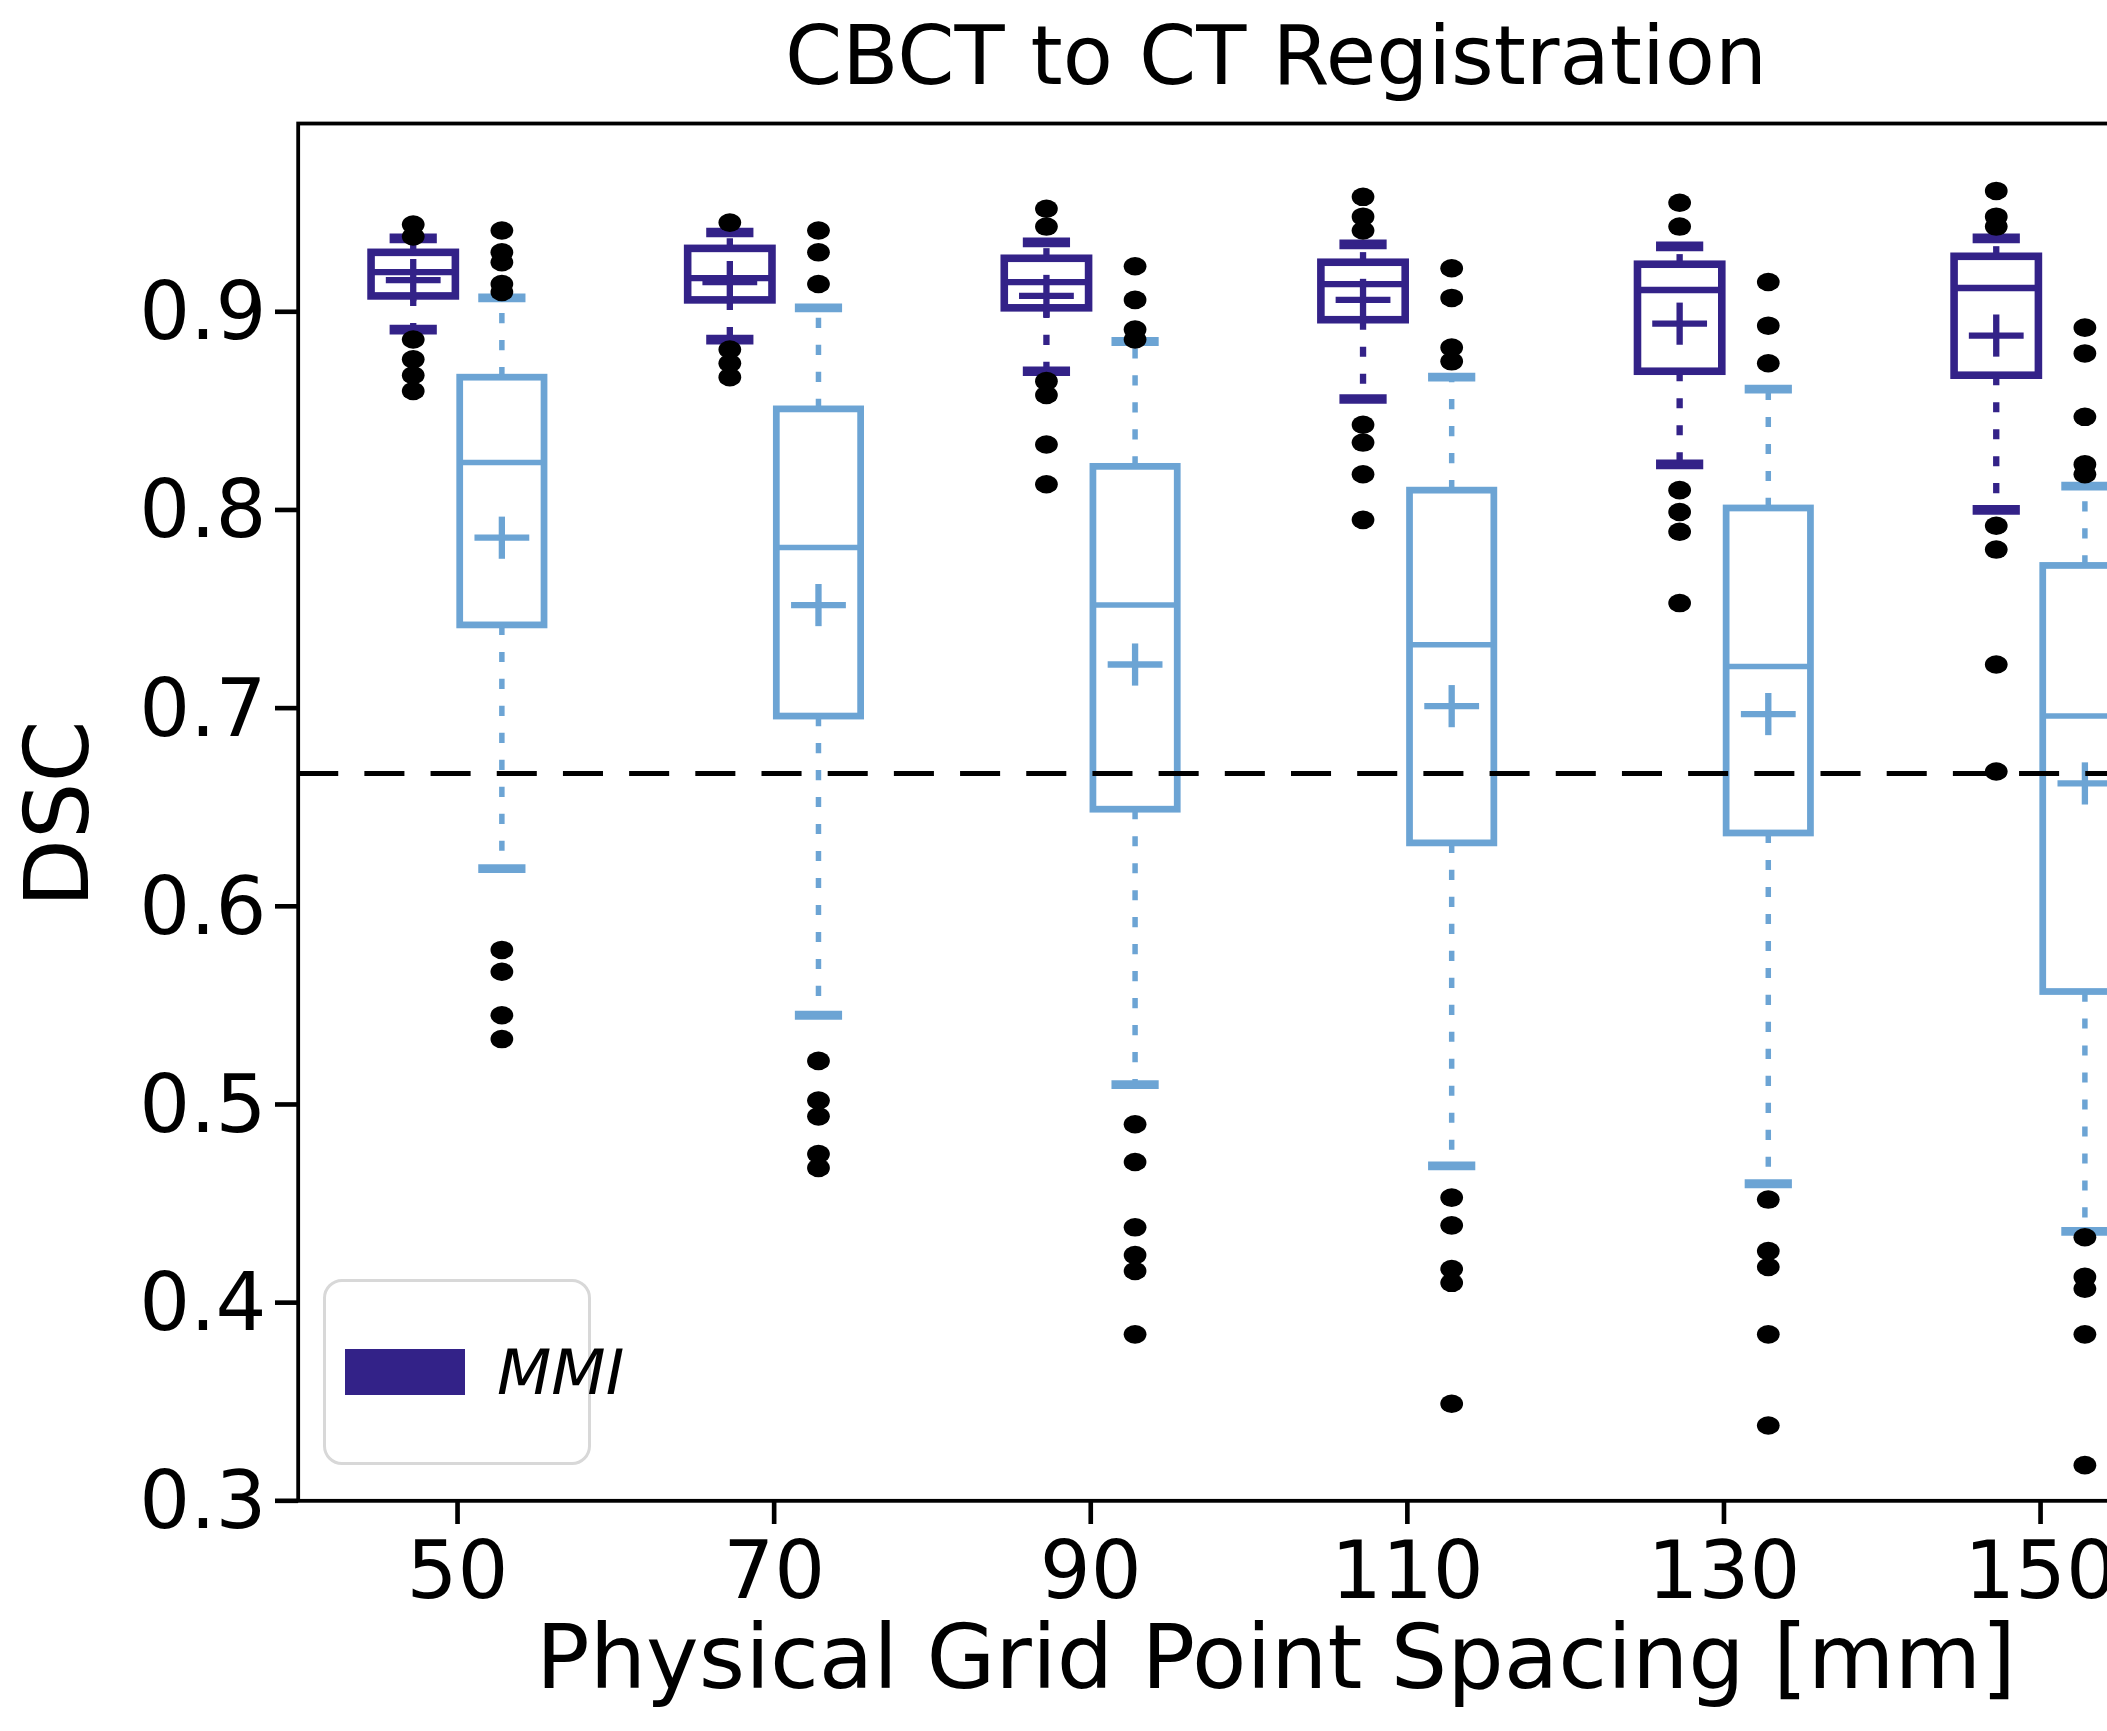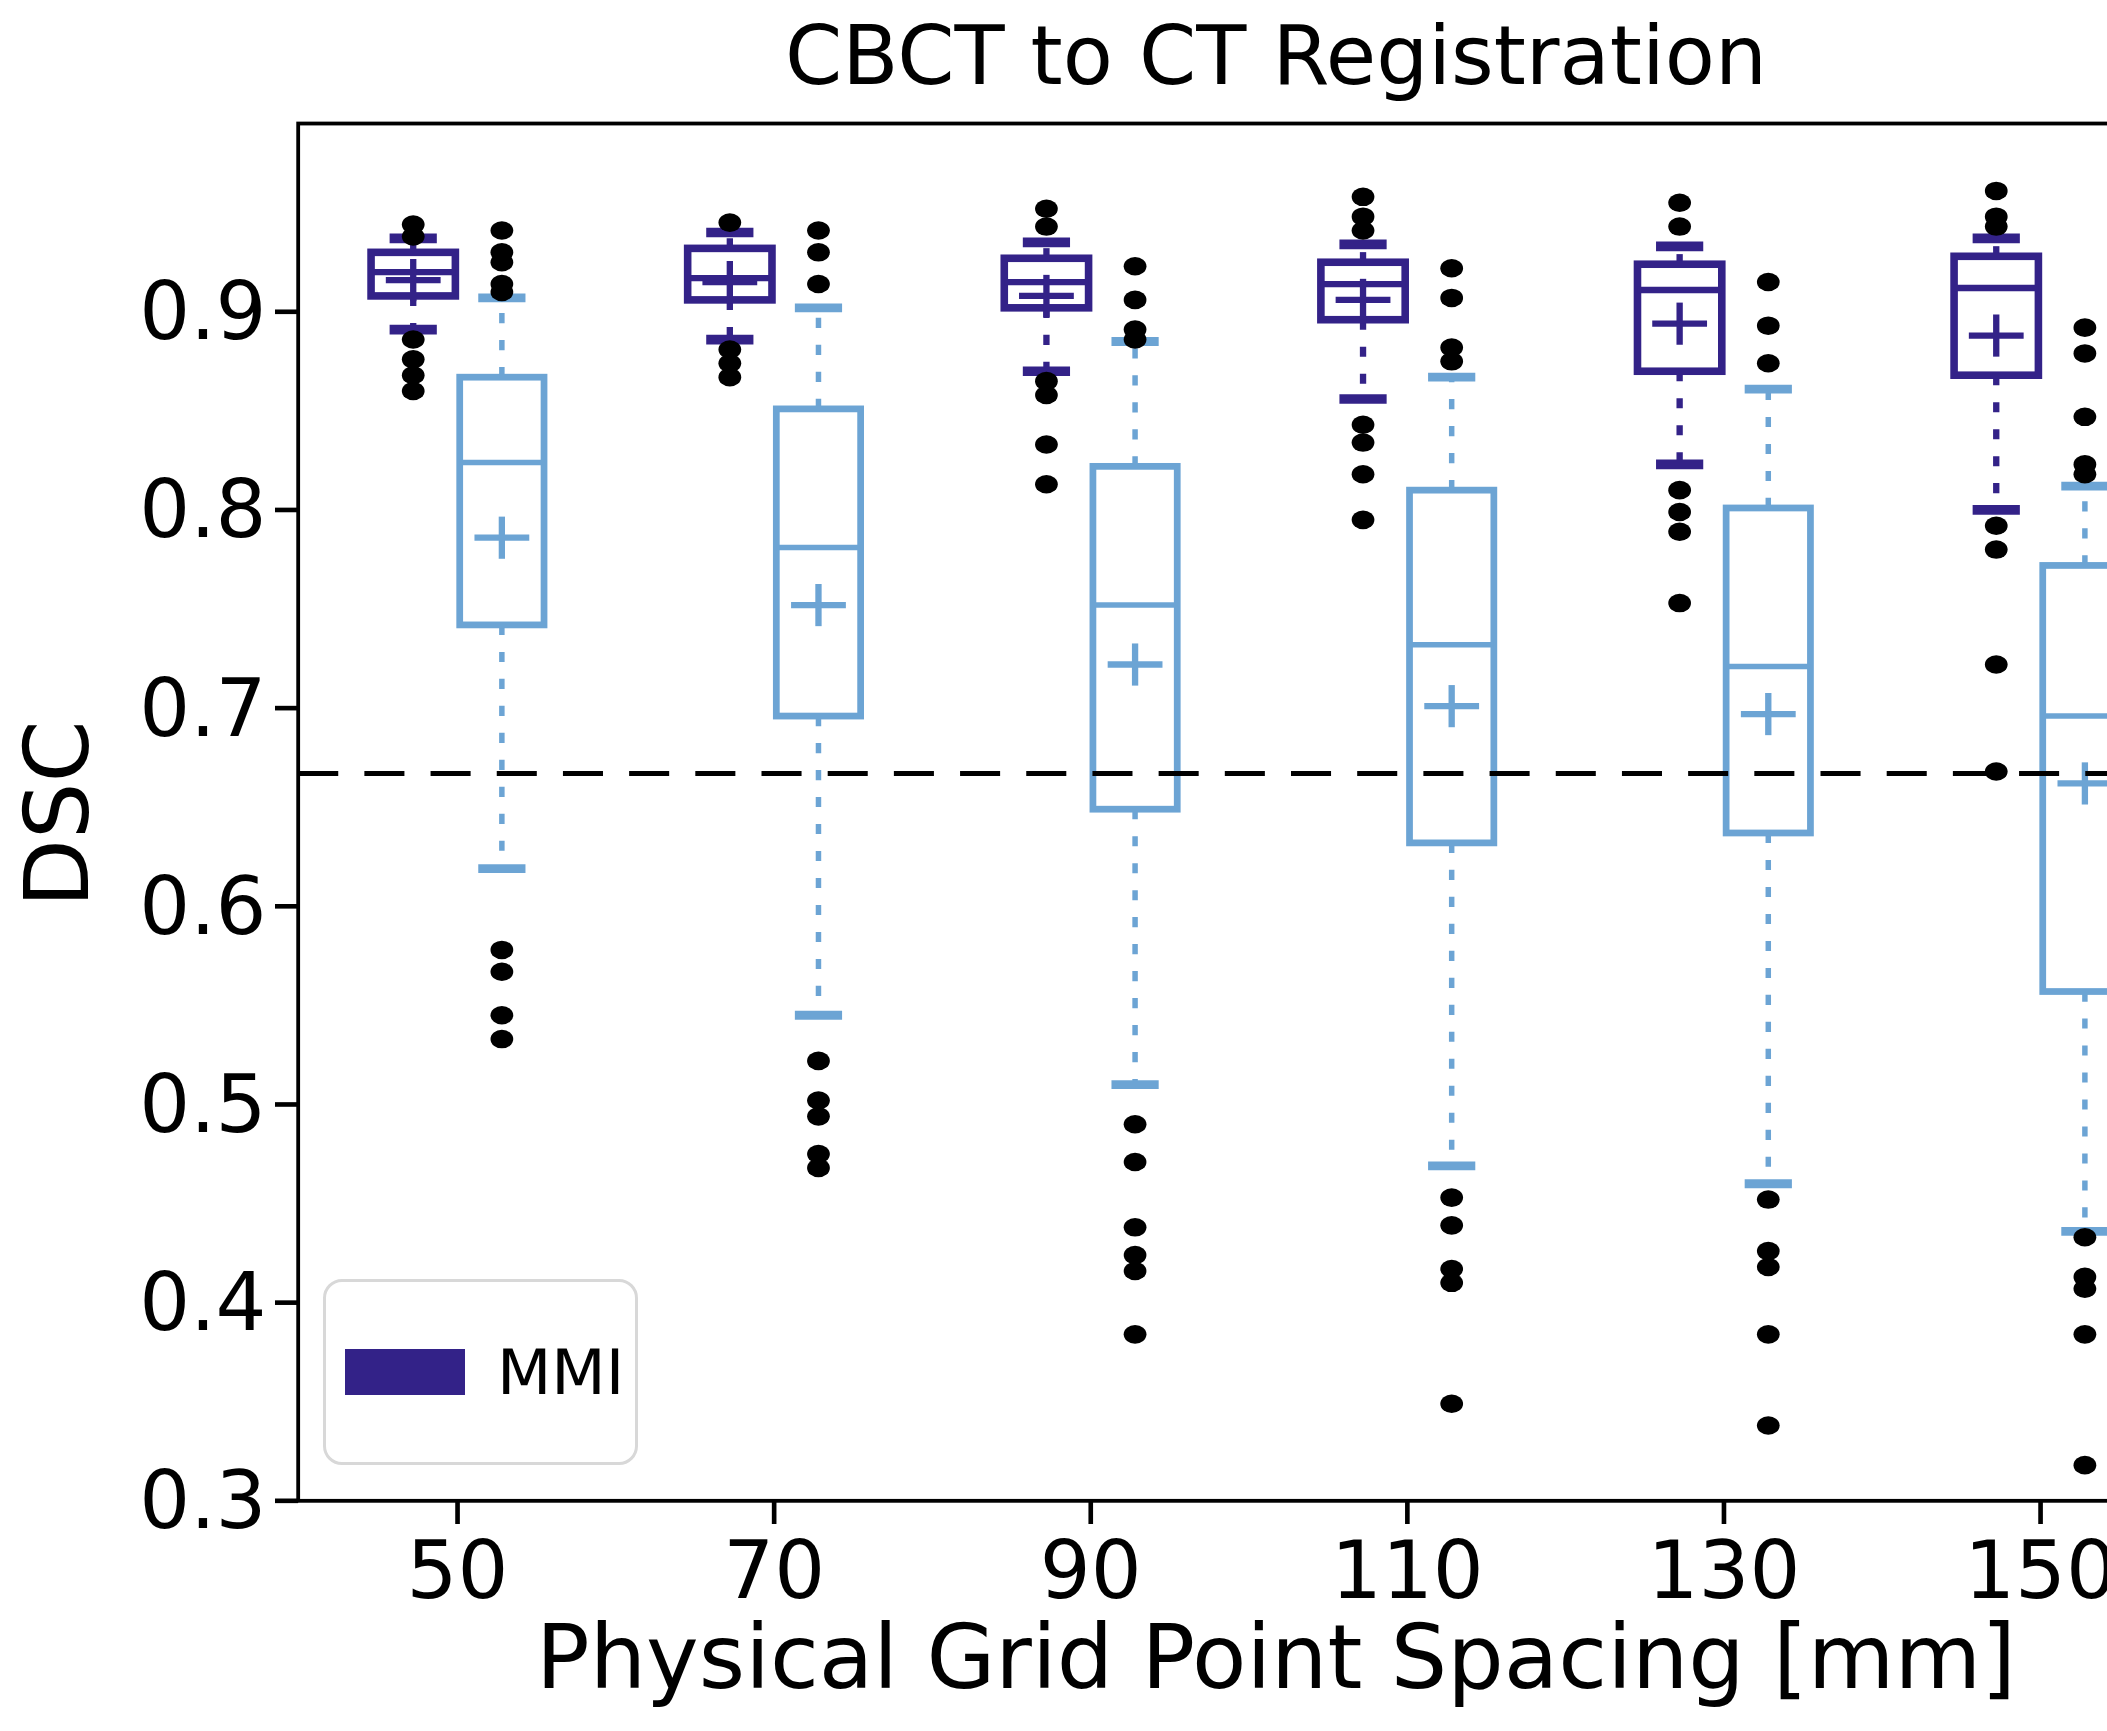--- a/index.html
+++ b/index.html
@@ -7,23 +7,23 @@
        font-family:"DejaVu Sans","Liberation Sans",sans-serif;}
   .fig{position:relative;width:2281px;height:1731px;background:#fff;}
   .fig svg{position:absolute;left:0;top:0;}
   .title{position:absolute;left:298px;top:7.6px;width:1956px;text-align:center;
          font-size:82px;color:#000;white-space:nowrap;}
   .xlabel{position:absolute;left:298px;top:1605px;width:1956px;text-align:center;
           font-size:89px;color:#000;white-space:nowrap;}
   .ylabel-wrap{position:absolute;left:4.2px;top:519px;width:105px;height:590px;
                display:flex;align-items:center;justify-content:center;}
   .ylabel-wrap span{transform:rotate(-90deg);font-size:89px;color:#000;white-space:nowrap;}
-  .legend{position:absolute;left:323px;top:1279px;width:315px;height:186px;
+  .legend{position:absolute;left:323px;top:1279px;width:268px;height:186px;
           box-sizing:border-box;background:#fff;border:3.8px solid #d8d8d8;border-radius:19px;
-          display:flex;flex-direction:column;justify-content:space-evenly;padding:8.4px 0;}
+          display:flex;flex-direction:column;justify-content:space-evenly;padding:8.4px 0;font-style:italic;}
   .legend-row{display:flex;align-items:center;gap:32px;padding-left:19px;}
   .swatch{width:120px;height:46px;flex:none;}
   .legend-label{font-size:63px;color:#000;line-height:1;}
 </style>
 </head>
 <body>
 
 <div class="fig">
   <div class="title">CBCT to CT Registration</div>
 

